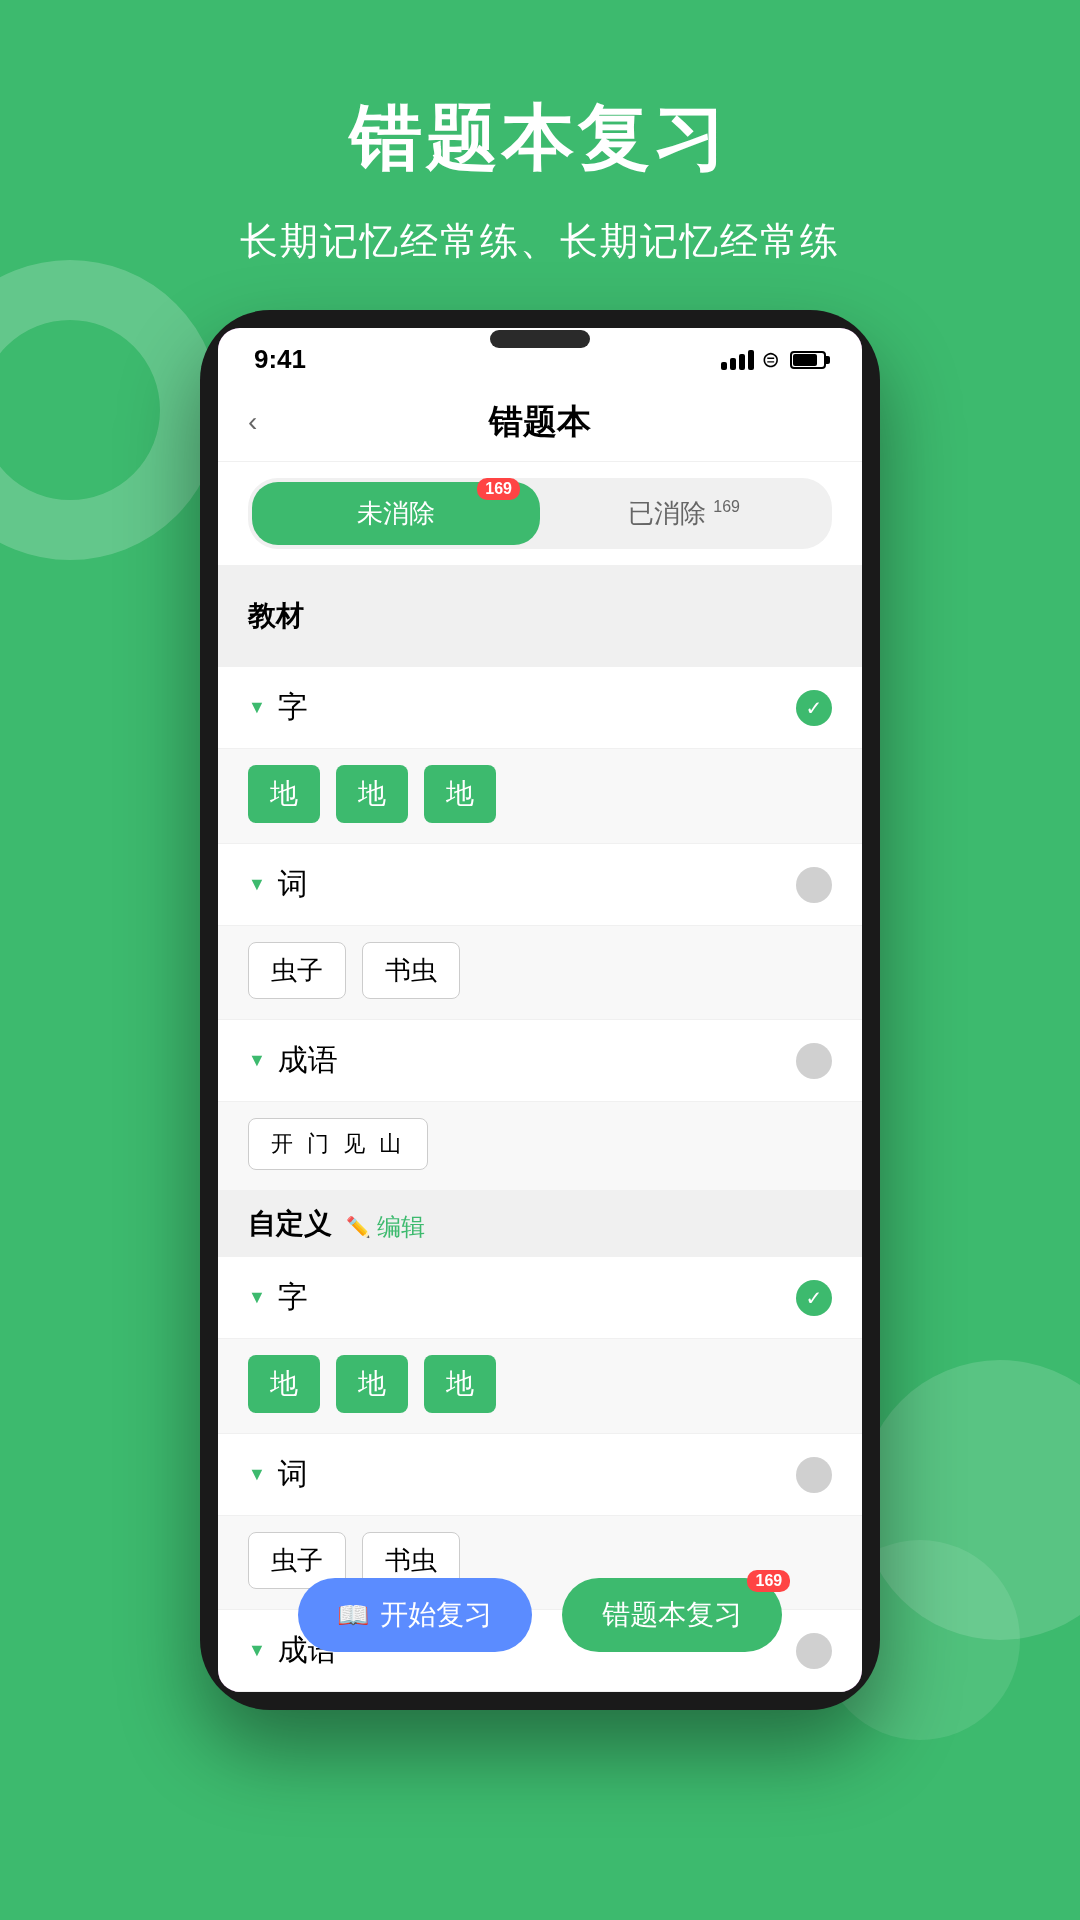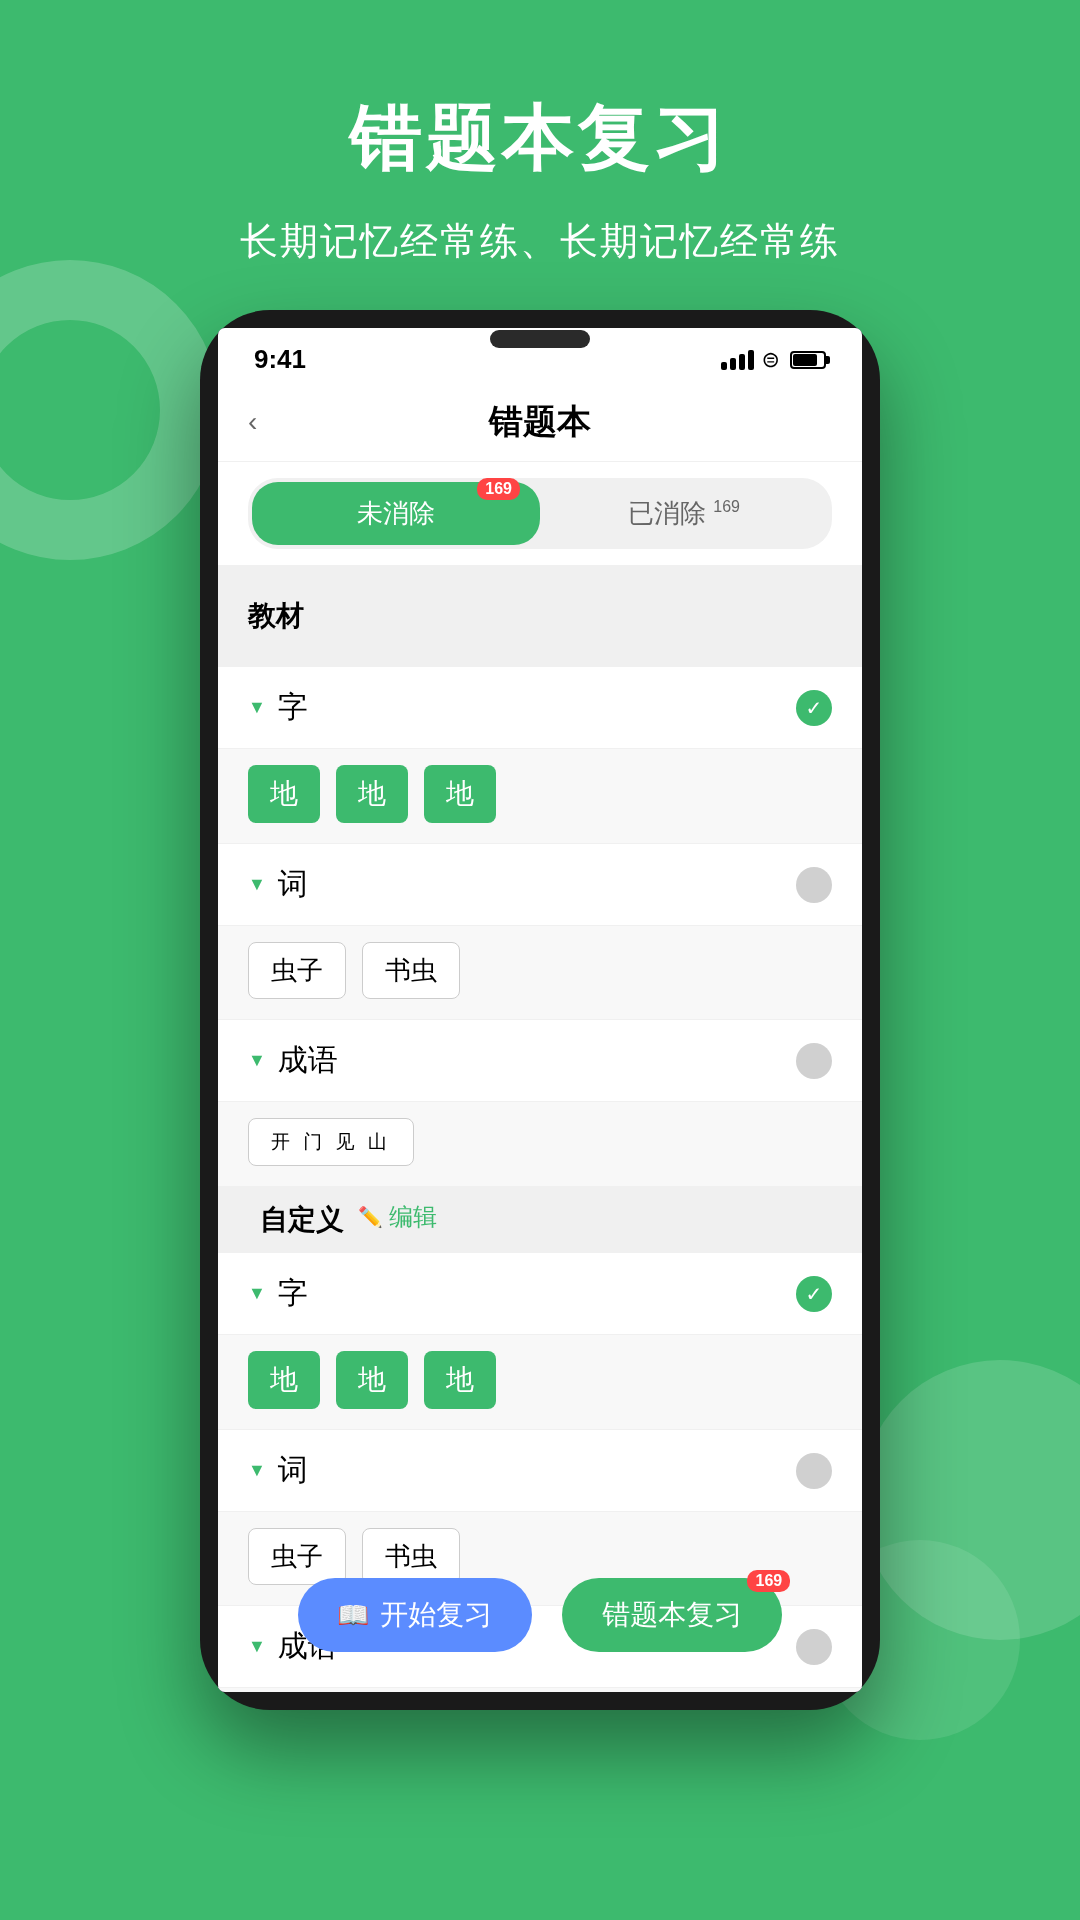--- a/index.html
+++ b/index.html
@@ -93,21 +93,21 @@
       height: 18px;
       background: #2a2a2a;
       border-radius: 10px;
       z-index: 11;
     }
 
     .phone-screen {
       width: 100%;
       height: 100%;
       background: #701a75;
-      border-radius: 7px;
+      border-radius: 22px;
       overflow: hidden;
       position: relative;
     }
 
     
     .status-bar {
       display: flex;
       justify-content: space-between;
       align-items: center;
       padding: 16px 36px 8px;
@@ -325,31 +325,31 @@
       border-radius: 8px;
       font-size: 26px;
       border: 1.5px solid #ccc;
     }
 
     .idiom-chip {
       background: white;
       color: #000;
       padding: 10px 22px;
       border-radius: 8px;
-      font-size: 19px;
+      font-size: 22px;
       border: 1.5px solid #ccc;
       letter-spacing: 4px;
     }
 
     
     .custom-section-header {
       background: #f0f0f0;
-      padding: 14px 42px;
-      display: flex;
-      align-items: flex-start;
+      padding: 14px 30px;
+      display: flex;
+      align-items: flex-end;
       gap: 14px;
     }
 
     .custom-title {
       font-size: 28px;
       font-weight: 700;
       color: #000;
     }
 
     .edit-btn {

